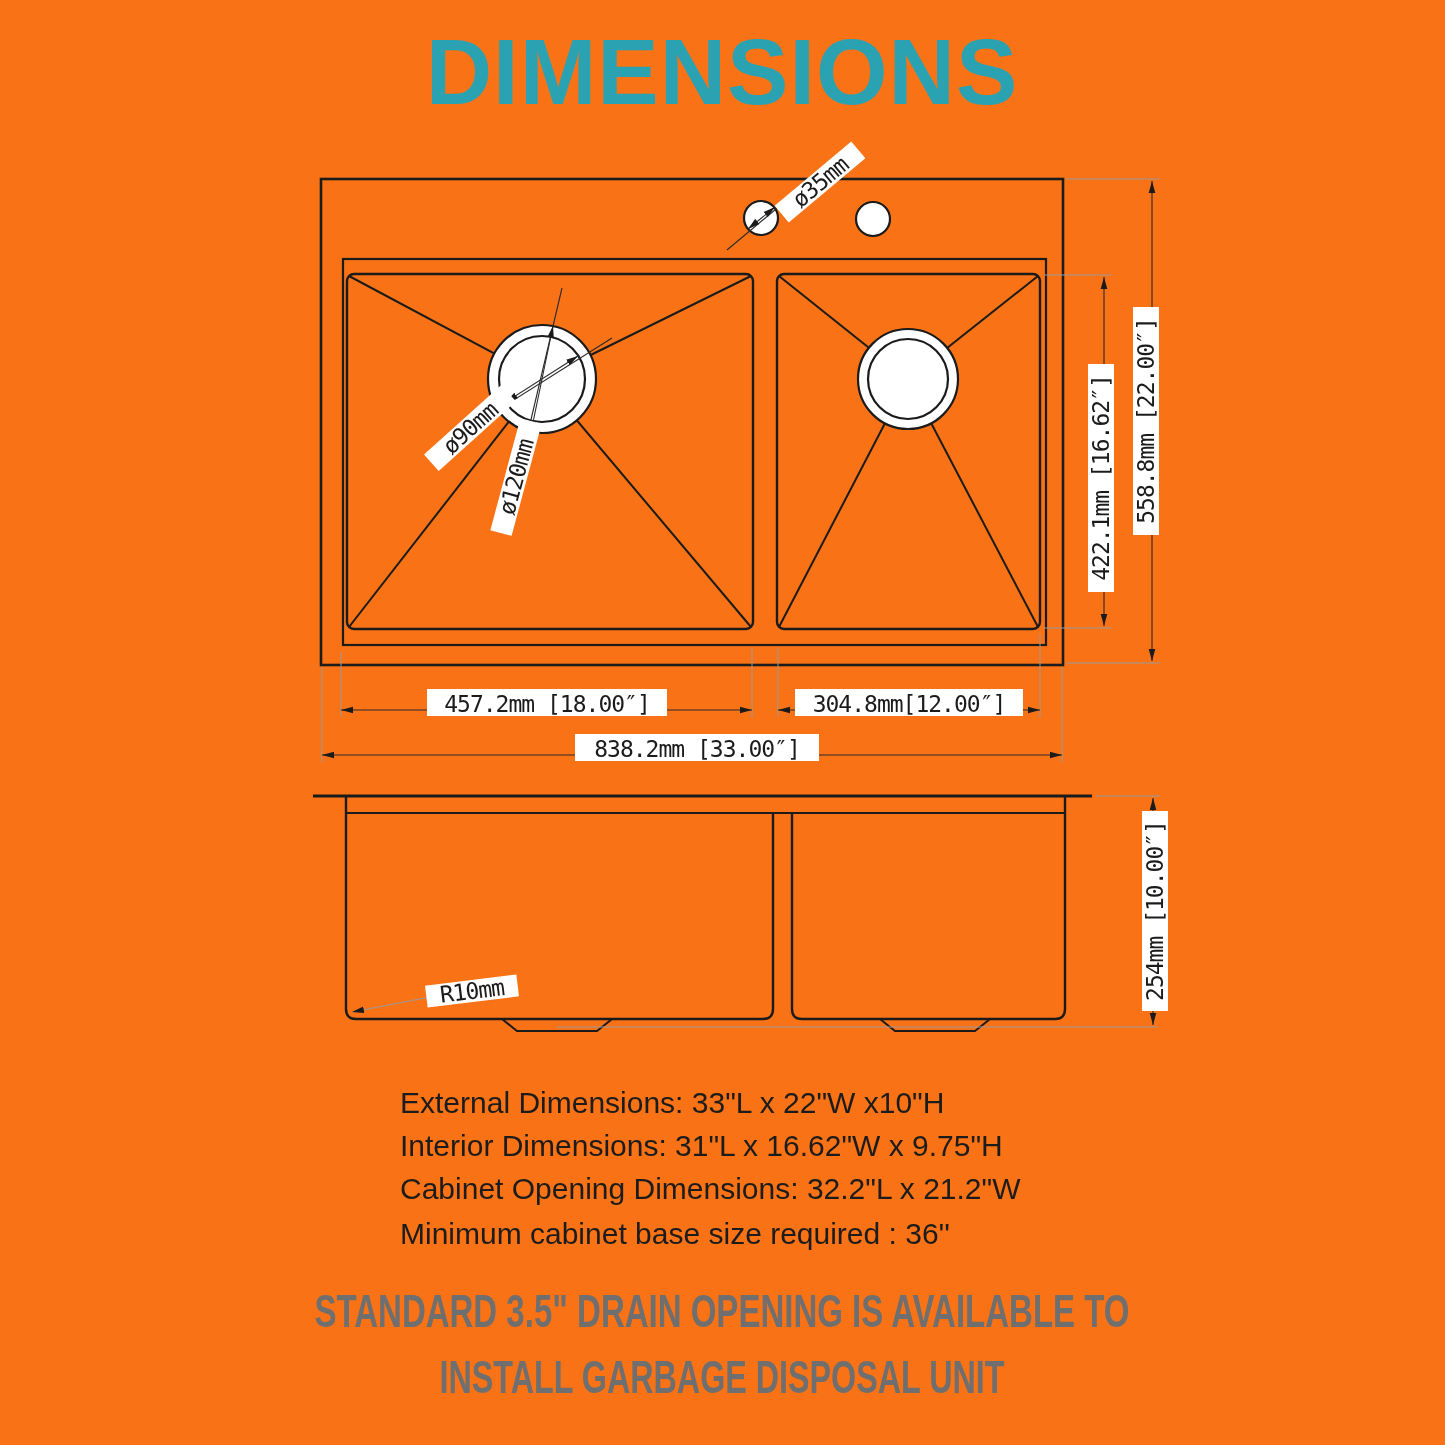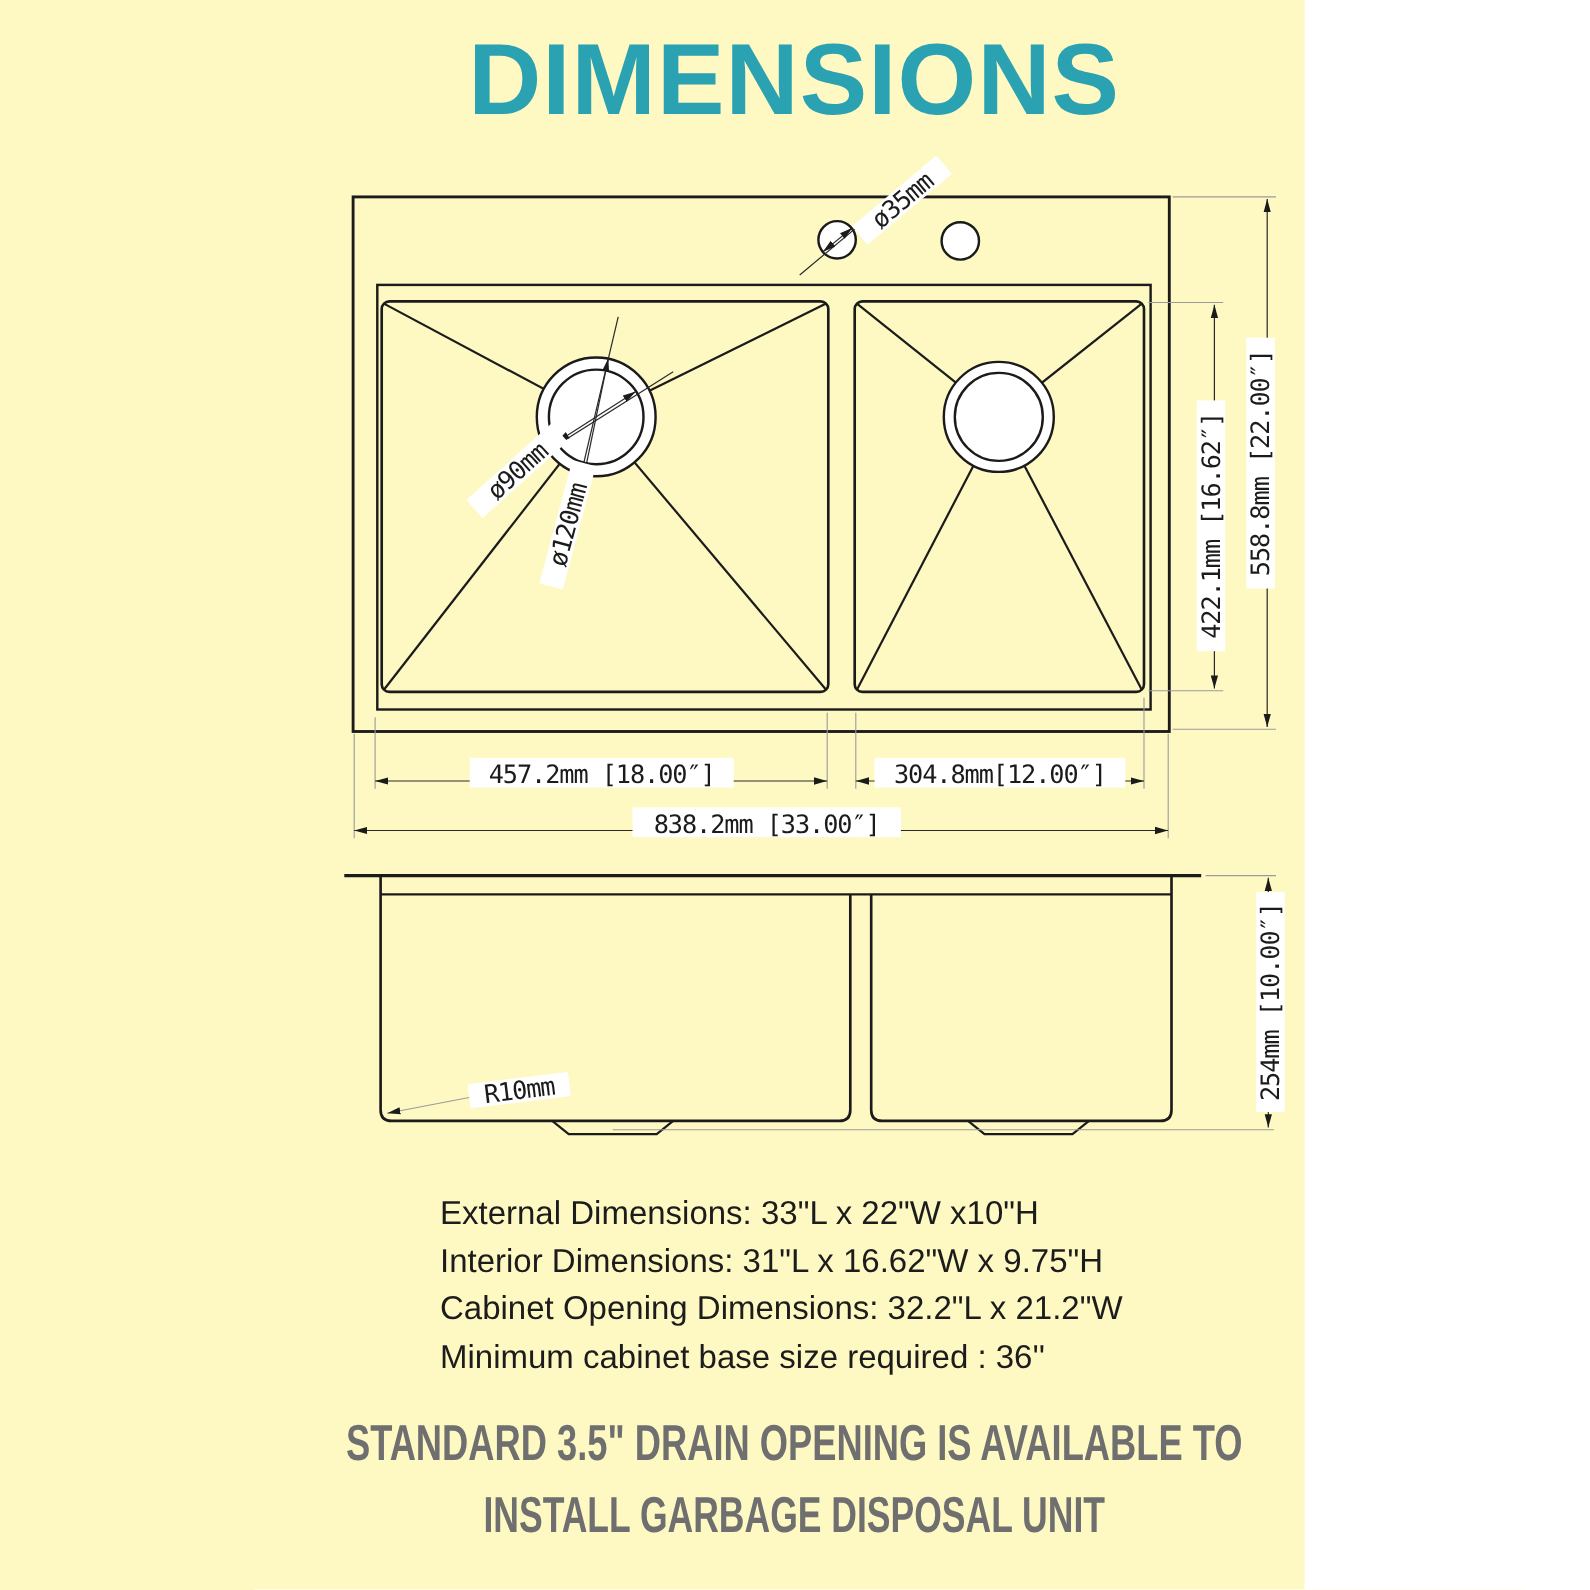--- a/index.html
+++ b/index.html
@@ -1,16 +1,16 @@
 <!DOCTYPE html>
 <html><head>
 <meta charset="utf-8">
 <style>
   html,body{margin:0;padding:0;background:#ffffff;}
-  .stage{width:1186px;height:1445px;position:relative;background:#fef9c3;}
+  .stage{width:1445px;height:1445px;position:relative;background:#f97316;}
   svg{display:block;}
   .title{font-family:"Liberation Sans",sans-serif;font-weight:bold;font-size:92px;text-anchor:middle;letter-spacing:1px;}
   .cad{font-family:"DejaVu Sans Mono",monospace;font-size:23px;fill:#1b1b1b;text-anchor:middle;letter-spacing:-1px;}
   .spec{font-family:"Liberation Sans",sans-serif;font-size:30px;fill:#1c1c1c;}
   .footer{font-family:"Liberation Sans",sans-serif;font-weight:bold;font-size:46px;text-anchor:middle;}
   .ln{stroke:#1b1b1b;fill:none;}
   .thin{stroke:#2a2a2a;stroke-width:1.1;fill:none;}
   .ext{stroke:#9a9a9a;stroke-width:1;fill:none;}
   .wbg{fill:#ffffff;}
   .hole{fill:#ffffff;stroke:#1b1b1b;stroke-width:2.2;}

